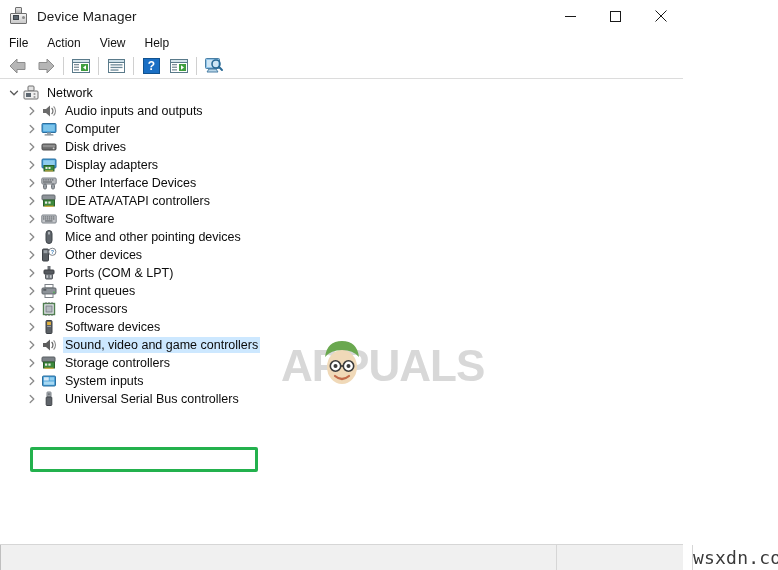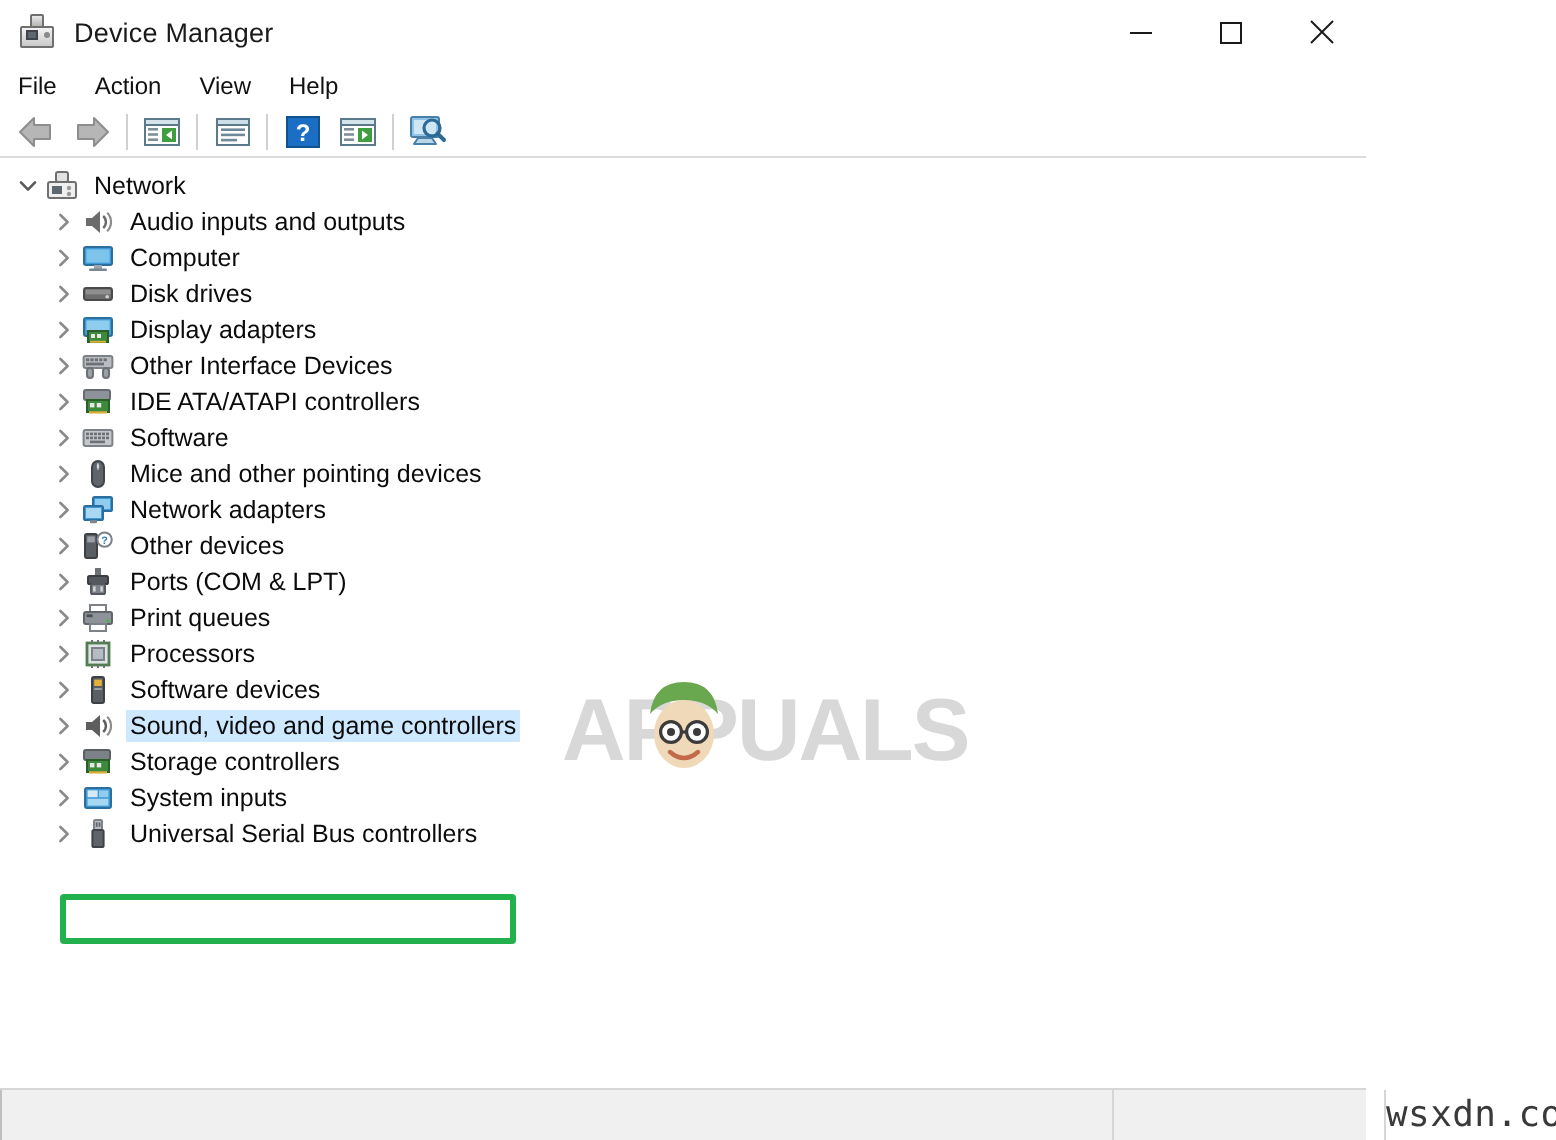--- a/index.html
+++ b/index.html
@@ -440,37 +440,20 @@
           <svg width="16" height="16" viewBox="0 0 16 16">
             <rect x="5" y="1.5" width="6" height="13" rx="3" fill="#5f656b" stroke="#3f4449" stroke-width="1"></rect>
             <line x1="8" y1="2.5" x2="8" y2="6" stroke="#9aa0a6" stroke-width="1"></line>
             <rect x="7.4" y="3" width="1.2" height="2.2" rx="0.6" fill="#cfd3d7"></rect>
           </svg>
         </div>
         <div class="lbl">Mice and other pointing devices</div>
       </div>
 
 
-      <div class="tree-row child">
-        <div class="chev">
-          <svg width="10" height="10" viewBox="0 0 10 10">
-              <path d="M3.2 1.5 L6.8 5 L3.2 8.5" fill="none" stroke="#8a8a8a" stroke-width="1.3" stroke-linecap="round" stroke-linejoin="round"></path>
-            </svg>
-        </div>
-        <div class="ic">
-          <svg width="16" height="16" viewBox="0 0 16 16">
-            <rect x="5.5" y="1.5" width="9.5" height="7" rx="0.8" fill="#3f9ad6" stroke="#2c6f9e" stroke-width="1"></rect>
-            <rect x="6.5" y="2.5" width="7.5" height="5" fill="#8fcdee"></rect>
-            <rect x="1" y="6" width="9.5" height="7" rx="0.8" fill="#3f9ad6" stroke="#2c6f9e" stroke-width="1"></rect>
-            <rect x="2" y="7" width="7.5" height="5" fill="#a9d9f2"></rect>
-            <rect x="4" y="13" width="3.5" height="1.6" rx="0.5" fill="#7b868e"></rect>
-          </svg>
-        </div>
-        <div class="lbl">Network adapters</div>
-      </div>
 
       <div class="tree-row child">
         <div class="chev">
           <svg width="10" height="10" viewBox="0 0 10 10">
               <path d="M3.2 1.5 L6.8 5 L3.2 8.5" fill="none" stroke="#8a8a8a" stroke-width="1.3" stroke-linecap="round" stroke-linejoin="round"></path>
             </svg>
         </div>
         <div class="ic">
           <svg width="16" height="16" viewBox="0 0 16 16">
             <rect x="1.5" y="2" width="6" height="12" rx="1" fill="#5a5f64" stroke="#3c4045" stroke-width="1"></rect>

